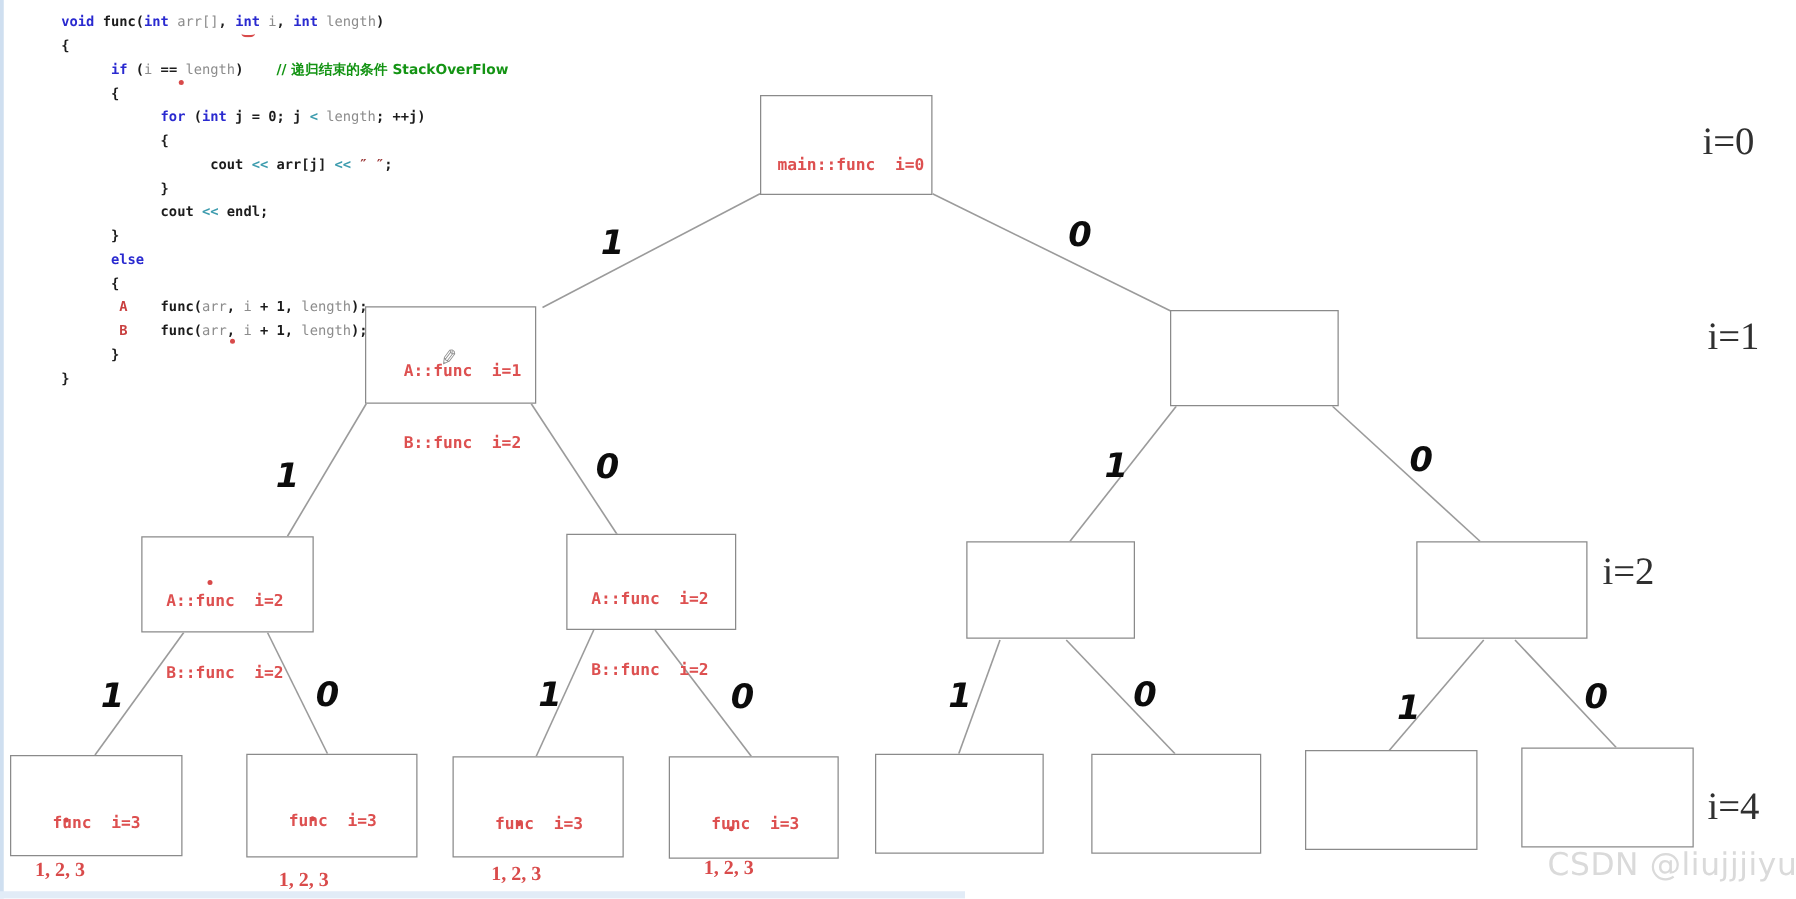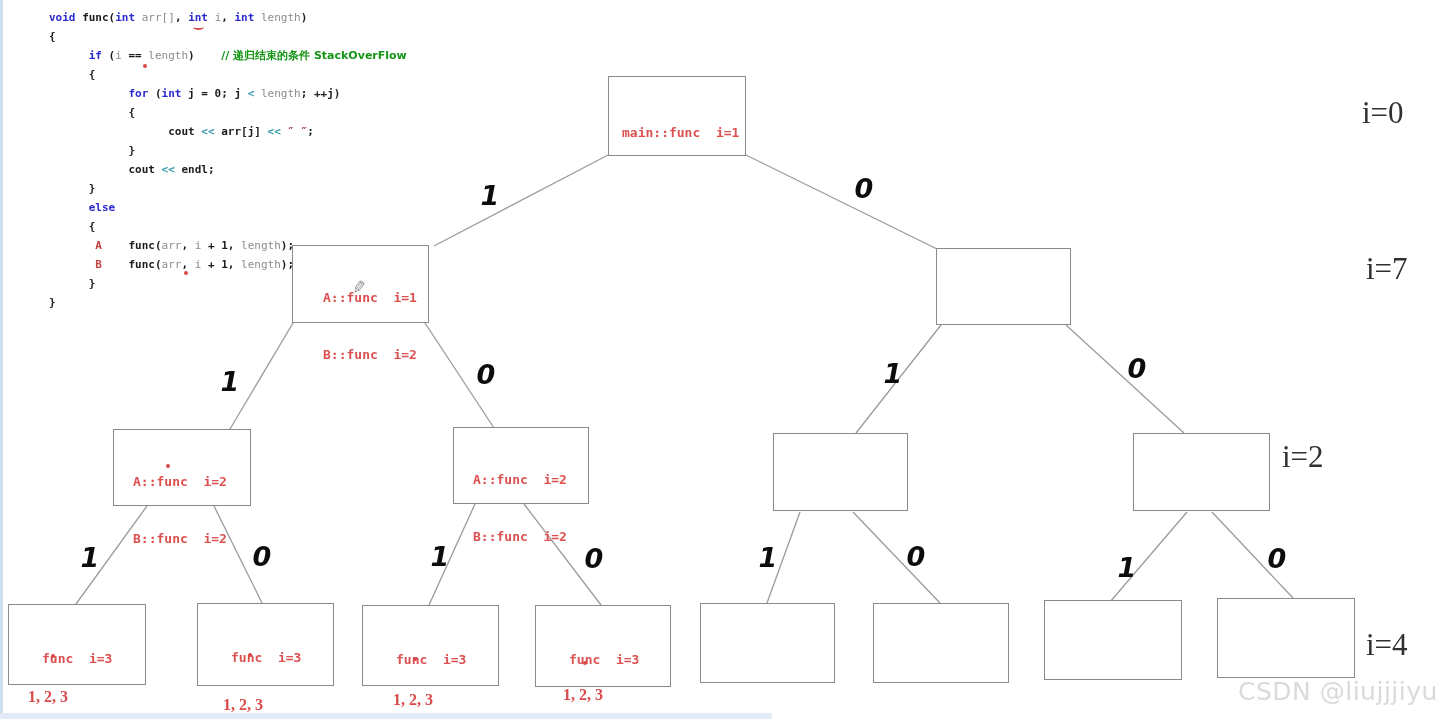--- a/index.html
+++ b/index.html
@@ -67,21 +67,21 @@
     </g>
   </svg>
 
   <div id="code-panel"><div class="code-line"><span class="kw">void </span><span class="b">func(</span><span class="kw">int </span><span class="dim">arr[]</span><span class="b">, </span><span class="kw">int </span><span class="dim">i</span><span class="b">, </span><span class="kw">int </span><span class="dim">length</span><span class="b">)</span></div><div class="code-line"><span class="b">{</span></div><div class="code-line"><span class="kw">      if </span><span class="b">(</span><span class="dim">i </span><span class="b">== </span><span class="dim">length</span><span class="b">)    </span><span class="cm">// 递归结束的条件 StackOverFlow</span></div><div class="code-line"><span class="b">      {</span></div><div class="code-line"><span class="kw">            for </span><span class="b">(</span><span class="kw">int </span><span class="b">j = 0; j </span><span class="op">&lt; </span><span class="dim">length</span><span class="b">; ++j)</span></div><div class="code-line"><span class="b">            {</span></div><div class="code-line"><span class="b">                  cout </span><span class="op">&lt;&lt; </span><span class="b">arr[j] </span><span class="op">&lt;&lt; </span><span class="str">″ ″</span><span class="b">;</span></div><div class="code-line"><span class="b">            }</span></div><div class="code-line"><span class="b">            cout </span><span class="op">&lt;&lt; </span><span class="b">endl;</span></div><div class="code-line"><span class="b">      }</span></div><div class="code-line"><span class="kw">      else</span></div><div class="code-line"><span class="b">      {</span></div><div class="code-line"><span class="mark">       A</span><span class="b">    func(</span><span class="dim">arr</span><span class="b">, </span><span class="dim">i</span><span class="b"> + 1, </span><span class="dim">length</span><span class="b">);</span></div><div class="code-line"><span class="mark">       B</span><span class="b">    func(</span><span class="dim">arr</span><span class="b">, </span><span class="dim">i</span><span class="b"> + 1, </span><span class="dim">length</span><span class="b">);</span></div><div class="code-line"><span class="b">      }</span></div><div class="code-line"><span class="b">}</span></div></div>
 
   <div class="red-squiggle" style="left:193px;top:24px;"></div>
   <div class="red-dot" style="left:143px;top:64px;"></div>
   <div class="red-dot" style="left:184px;top:271px;"></div>
 
   <div class="node pad-root" style="left:608px;top:76px;width:138px;height:80px;">
-    <div class="nl">main::func  i=1</div>
+    <div class="nl">main::func  i=0</div>
   </div>
 
   <div class="node pad-two" style="left:292px;top:245px;width:137px;height:78px;text-align:center;">
     <div class="nl">A::func  i=1</div>
     <div class="nl">B::func  i=2</div>
   </div>
   <div class="cursor-icon" style="left:352px;top:277px;">✎</div>
 
   <div class="node" style="left:936px;top:248px;width:135px;height:77px;"></div>
 
@@ -133,21 +133,21 @@
   <div class="edge-label" style="left:90px;top:557px;">1</div>
   <div class="edge-label" style="left:262px;top:556px;">0</div>
   <div class="edge-label" style="left:440px;top:556px;">1</div>
   <div class="edge-label" style="left:594px;top:558px;">0</div>
   <div class="edge-label" style="left:768px;top:557px;">1</div>
   <div class="edge-label" style="left:916px;top:556px;">0</div>
   <div class="edge-label" style="left:1127px;top:567px;">1</div>
   <div class="edge-label" style="left:1277px;top:558px;">0</div>
 
   <div class="level-label" style="left:1362px;top:95px;">i=0</div>
-  <div class="level-label" style="left:1366px;top:251px;">i=7</div>
+  <div class="level-label" style="left:1366px;top:251px;">i=1</div>
   <div class="level-label" style="left:1282px;top:439px;">i=2</div>
   <div class="level-label" style="left:1366px;top:627px;">i=4</div>
 
   <div class="leaf-output" style="left:28px;top:688px;">1, 2, 3</div>
   <div class="leaf-output" style="left:223px;top:696px;">1, 2, 3</div>
   <div class="leaf-output" style="left:393px;top:691px;">1, 2, 3</div>
   <div class="leaf-output" style="left:563px;top:686px;">1, 2, 3</div>
 
   <div class="watermark">CSDN @liujjjiyun</div>
 </div>

